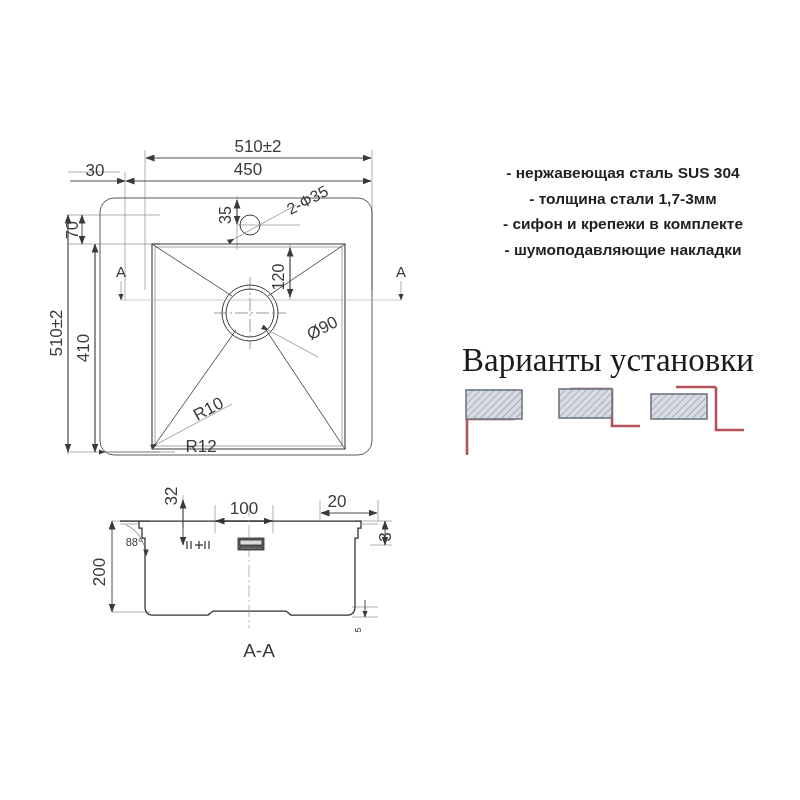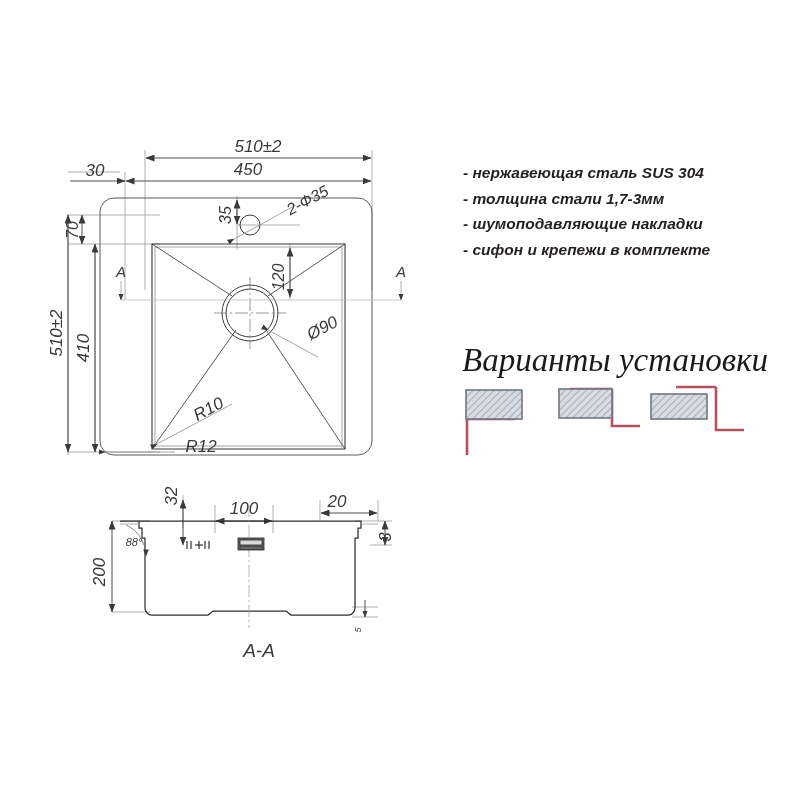--- a/index.html
+++ b/index.html
@@ -12,41 +12,41 @@
     height: 800px;
     position: relative;
     font-family: "Liberation Sans", sans-serif;
     overflow: hidden;
   }
   #sheet {
     position: absolute;
     left: 0; top: 0;
     width: 800px;
     height: 800px;
-    font-style: italic;
   }
   .svg-layer {
     position: absolute;
     left: 0; top: 0;
     width: 800px;
     height: 800px;
   }
   .spec-list {
     position: absolute;
     left: 463px;
     top: 160px;
     width: 320px;
   }
   .spec-line {
     font-family: "Liberation Sans", sans-serif;
     font-size: 15.5px;
     font-weight: bold;
     color: #231f20;
     line-height: 25.5px;
     white-space: nowrap;
+    text-align: center;
   }
   .variants-title {
     position: absolute;
     left: 462px;
     top: 342px;
     font-family: "Liberation Serif", serif;
     font-size: 33px;
     color: #1a1a1a;
     white-space: nowrap;
   }
@@ -269,19 +269,19 @@
       <text class="vlabel" x="105" y="572" font-size="17" text-anchor="middle" transform="rotate(-90 105 572)">200</text>
       <text class="vlabel" x="134" y="546" font-size="11" text-anchor="middle">88°</text>
       <text class="vlabel" x="361" y="630" font-size="9" text-anchor="middle" transform="rotate(-90 361 630)">5</text>
       <text class="vlabel" x="259" y="657" font-size="19" text-anchor="middle" fill="#2f2f2f">A-A</text>
     </g>
   </svg>
 
   <div class="spec-list">
     <div class="spec-line">- нержавеющая сталь SUS 304</div>
     <div class="spec-line">- толщина стали 1,7-3мм</div>
+    <div class="spec-line">- сифон и крепежи в комплекте</div>
     <div class="spec-line">- шумоподавляющие накладки</div>
-    <div class="spec-line">- сифон и крепежи в комплекте</div>
   </div>
 
   <div class="variants-title">Варианты установки</div>
 
 </div>
 
 </body></html>

